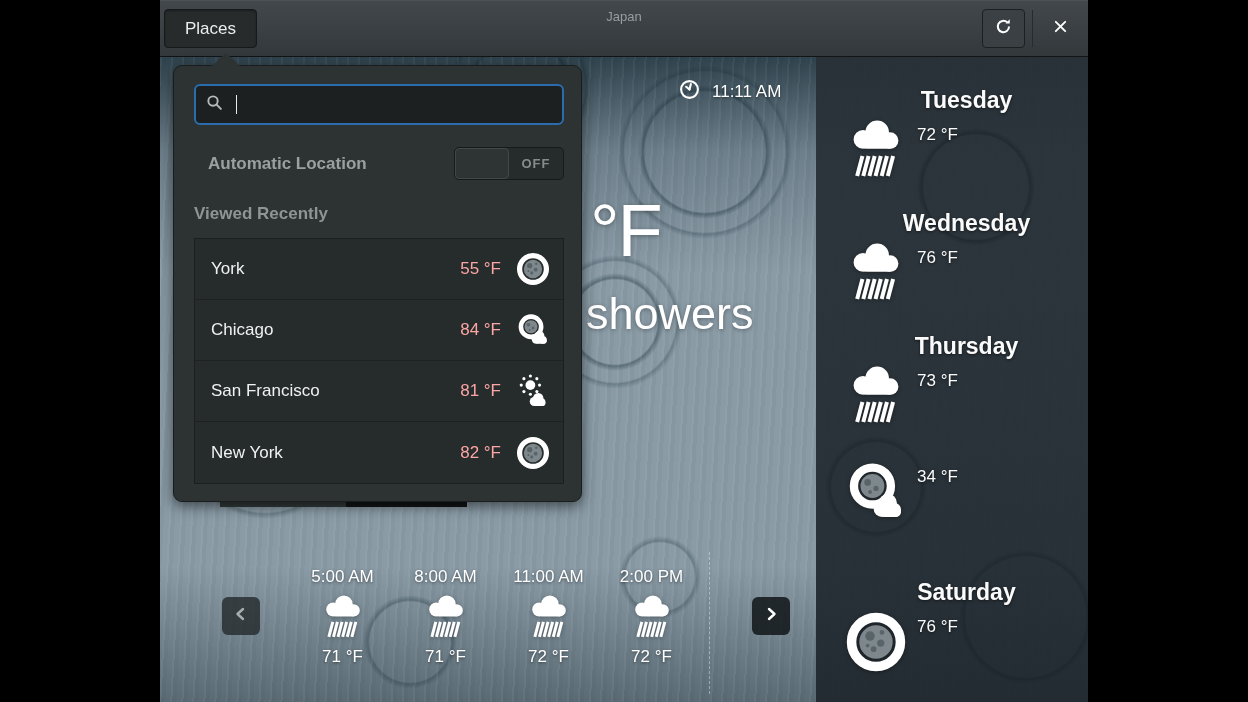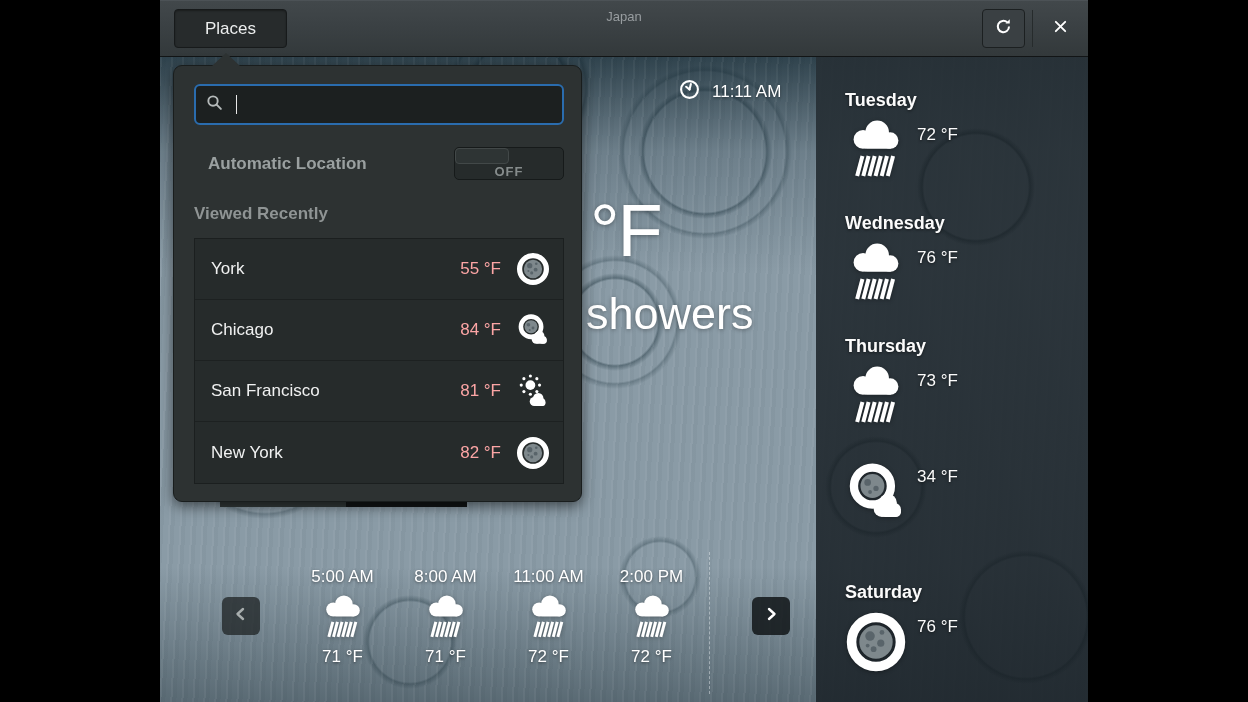--- a/index.html
+++ b/index.html
@@ -5,21 +5,21 @@
   * { margin:0; padding:0; box-sizing:border-box; }
   html,body { background:#000; }
   body { font-family:"Liberation Sans","DejaVu Sans",sans-serif; }
   .stage { position:relative; width:1248px; height:702px; background:#000; overflow:hidden; }
   .window { position:absolute; left:160px; top:0; width:928px; height:702px; overflow:hidden; background:#31383c; }
 
   
   .headerbar { position:absolute; left:0; top:0; width:928px; height:57px;
     background:linear-gradient(180deg,#42484b 0%,#3b4144 45%,#33393b 100%);
     border-bottom:1px solid #121516; box-shadow:inset 0 1px 0 #4c5256; z-index:30; }
-  .places-btn { position:absolute; left:14px; top:9px; width:113px; height:39px;
+  .places-btn { position:absolute; left:4px; top:9px; width:93px; height:39px;
     background:#272b2c; border:1px solid #171a1b; border-radius:4px;
     color:#eceeee; font-size:17px; display:flex; align-items:center; justify-content:center;
     box-shadow:inset 0 1px 2px rgba(0,0,0,.35); cursor:pointer; }
   .title-block { position:absolute; left:0; right:0; top:7px; text-align:center; pointer-events:none; }
   .title-block .title { color:#f4f5f5; font-size:17px; font-weight:bold; line-height:20px; }
   .title-block .subtitle { color:#989da0; font-size:13px; line-height:17px; margin-top:1px; }
   .refresh-btn { position:absolute; left:822px; top:9px; width:43px; height:39px;
     background:#3a4043; border:1px solid #1c2021; border-radius:4px;
     display:flex; align-items:center; justify-content:center; cursor:pointer; }
   .header-sep { position:absolute; left:872px; top:10px; width:1px; height:37px; background:#262b2c; }
@@ -44,22 +44,22 @@
   
   .sidebar { position:absolute; left:656px; top:57px; width:272px; height:645px; z-index:10;
     background:linear-gradient(180deg, rgba(39,48,54,.93), rgba(31,39,45,.93));
     padding:33px 0 0 29px; }
   .sidebar::before { content:""; position:absolute; inset:0; pointer-events:none;
     background:
       radial-gradient(circle at 160px 130px, rgba(0,0,0,0) 52px, rgba(15,25,30,.35) 54px, rgba(0,0,0,0) 59px),
       radial-gradient(circle at 60px 430px,  rgba(0,0,0,0) 44px, rgba(15,25,30,.3)  46px, rgba(0,0,0,0) 51px),
       radial-gradient(circle at 210px 560px, rgba(0,0,0,0) 60px, rgba(15,25,30,.28) 62px, rgba(0,0,0,0) 67px); }
   .day-block { position:relative; height:123px; z-index:1; }
-  .day-name { color:#fbfbfb; font-size:18px; font-weight:bold; line-height:20px; margin-bottom:7px;
-    text-shadow:0 1px 3px rgba(0,0,0,.55); }
+  .day-name { color:#fbfbfb; font-size:23px; font-weight:bold; line-height:20px; margin-bottom:7px;
+    text-shadow:0 1px 3px rgba(0,0,0,.55);text-align:center; }
   .day-row { display:flex; align-items:flex-start; }
   .day-icon { width:62px; height:66px; flex:0 0 62px; display:flex; justify-content:center; }
   .day-icon svg { width:62px; height:66px; filter:drop-shadow(0 1px 2px rgba(0,0,0,.35)); }
   .day-temp { color:#fbfbfb; font-size:17px; margin-left:10px; margin-top:8px;
     text-shadow:0 1px 3px rgba(0,0,0,.55); white-space:nowrap; }
 
   
   .cur-time { position:absolute; left:519px; top:79px; display:flex; align-items:center; z-index:5; }
   .cur-time svg { width:21px; height:21px; }
   .cur-time .t { color:#fff; font-size:17px; margin-left:12px; text-shadow:0 1px 3px rgba(0,0,0,.45); }
@@ -96,21 +96,21 @@
     border-bottom:13px solid #2d3232; }
   .search-entry { position:absolute; left:20px; top:18px; width:370px; height:41px;
     background:#1c2020; border:2px solid #2a6cae; border-radius:6px;
     display:flex; align-items:center; padding:0 10px; }
   .search-entry svg { width:17px; height:17px; flex:0 0 17px; }
   .search-entry input { flex:1; background:transparent; border:none; outline:none;
     color:#eee; font-size:17px; margin-left:10px; font-family:inherit; }
   .caret { position:absolute; left:40px; top:9px; width:1px; height:19px; background:#e8e8e8; }
   .auto-label { position:absolute; left:20px; top:88px; color:#9aa0a0; font-size:17px; font-weight:bold;margin-left:14px; }
   .switch { position:absolute; left:280px; top:81px; width:110px; height:33px;
-    background:#262b2b; border:1px solid #161a1a; border-radius:5px; cursor:pointer; display:flex;flex-direction:column; }
+    background:#262b2b; border:1px solid #161a1a; border-radius:5px; cursor:pointer; display:flex; }
   .switch .knob { width:54px; height:100%; background:#2e3434; border:1px solid #424848;
     border-radius:4px; }
   .switch .off { flex:1; display:flex; align-items:center; justify-content:center;
     color:#868c8c; font-size:13px; font-weight:bold; letter-spacing:1px; }
   .section-heading { position:absolute; left:20px; top:138px; color:#8f9494; font-size:17px; font-weight:bold; }
   .city-list { position:absolute; left:20px; top:172px; width:370px;
     background:#262b2b; border:1px solid #1b1f1f; }
   .city-row { height:61px; display:flex; align-items:center; padding:0 12px 0 16px;
     border-bottom:1px solid #1d2121; cursor:pointer; }
   .city-row:last-child { border-bottom:none; }

